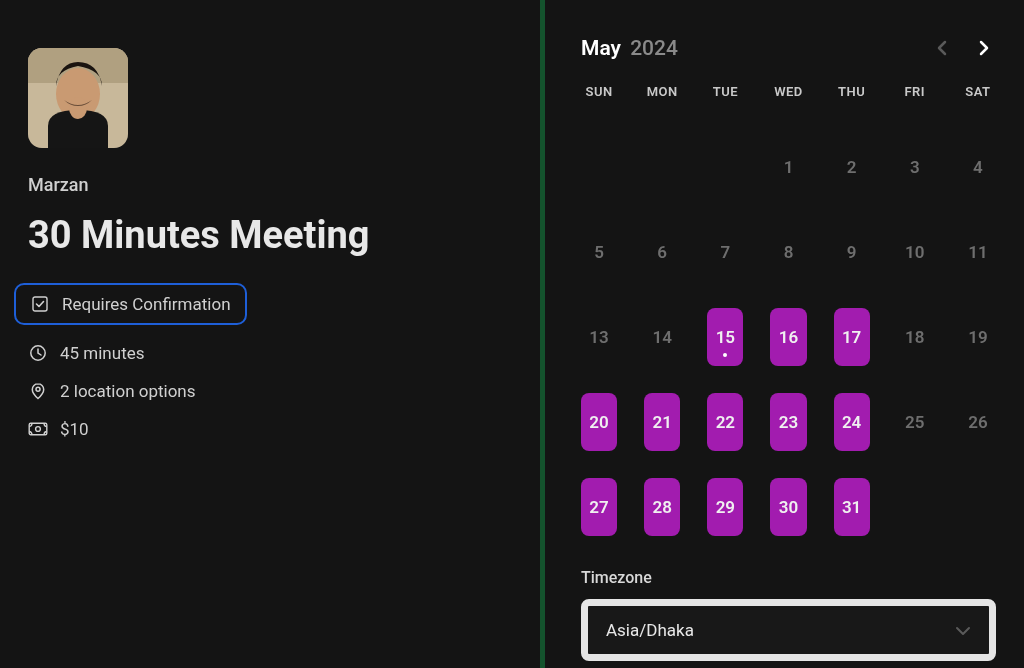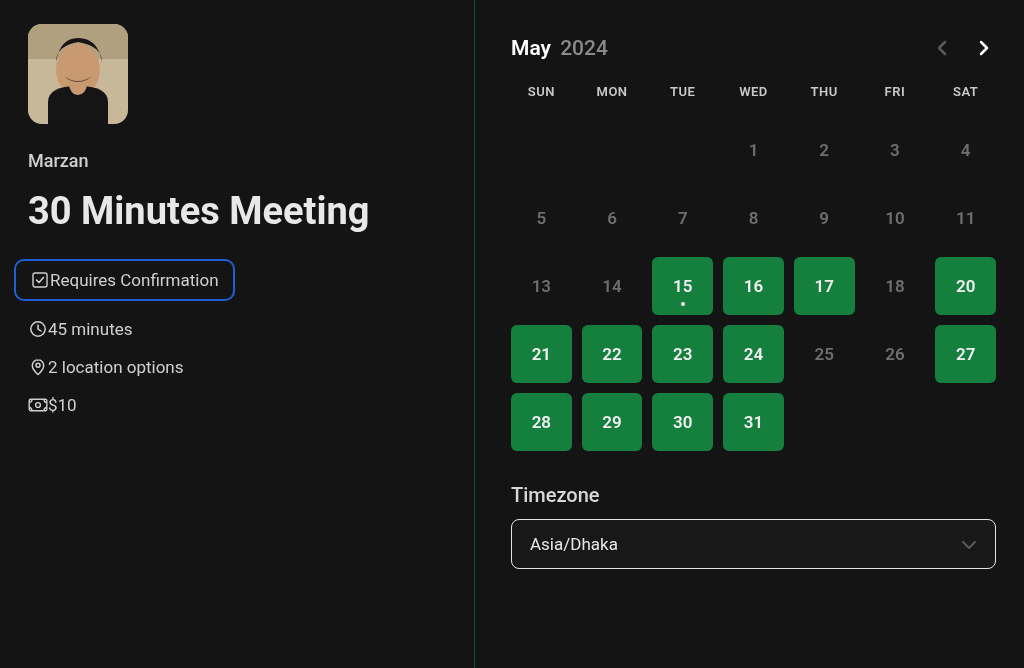--- a/index.html
+++ b/index.html
@@ -6,23 +6,23 @@
   body {
     background: #141414;
     color: #e5e5e5;
     font-family: -apple-system, BlinkMacSystemFont, "Segoe UI", Roboto, Helvetica, Arial, sans-serif;
     width: 1024px;
     height: 668px;
     overflow: hidden;
     display: flex;
   }
   .left-panel {
-    width: 475px;
-    padding: 24px 28px;
-    border-right: 1px solid #14532d;
+    width: 545px;
+    padding: 48px 28px;
+    border-right: 5px solid #14532d;
   }
   .right-panel {
     flex: 1;
     padding: 36px 28px 20px 36px;
   }
   .avatar {
     width: 100px;
     height: 100px;
     border-radius: 14px;
     overflow: hidden;
@@ -38,20 +38,21 @@
   }
   .meeting-title {
     font-size: 38px;
     font-weight: 700;
     color: #e8e8e8;
     margin-bottom: 26px;
   }
   .info-row {
     display: flex;
     align-items: center;
+    gap: 12px;
     font-size: 17px;
     color: #d0d0d0;
     margin-bottom: 18px;
   }
   .info-row .icon-slot {
     width: 20px;
     height: 20px;
     display: flex;
     align-items: center;
     justify-content: center;
@@ -81,21 +82,21 @@
   .cal-nav { margin-left: auto; display: flex; gap: 18px; align-items: center; }
   .cal-nav .chev {
     width: 24px; height: 24px;
     display: flex; align-items: center; justify-content: center;
     cursor: pointer;
   }
   
   .cal-grid {
     display: grid;
     grid-template-columns: repeat(7, 1fr);
-    gap: 10px;
+    gap: 27px;
   }
   .dow {
     text-align: center;
     font-size: 13px;
     font-weight: 600;
     color: #c9c9c9;
     letter-spacing: 0.5px;
     padding-bottom: 12px;
   }
   .day {
@@ -104,44 +105,43 @@
     display: flex;
     flex-direction: column;
     align-items: center;
     justify-content: center;
     font-size: 17px;
     font-weight: 600;
     color: #6e6e6e;
     position: relative;
   }
   .day.avail {
-    background: #15803d;
+    background: #a21caf;
     color: #f0f0f0;
     cursor: pointer;
-    border-radius: 6px;
   }
   .day.today::after {
     content: "";
     width: 4px; height: 4px;
     background: #fff;
     border-radius: 50%;
     position: absolute;
     bottom: 9px;
   }
   .day.empty { visibility: hidden; }
   
   .tz-label {
     margin-top: 32px;
-    font-size: 20px;
+    font-size: 16px;
     color: #d8d8d8;
     margin-bottom: 12px;
     font-weight: 500;
   }
   .tz-select {
-    border: 1px solid #e5e5e5;
+    border: 7px solid #e5e5e5;
     border-radius: 8px;
     padding: 14px 18px;
     display: flex;
     align-items: center;
     justify-content: space-between;
     font-size: 17px;
     color: #e8e8e8;
     cursor: pointer;
     background: #181818;
   }
@@ -252,20 +252,21 @@
       <div class="day">8</div>
       <div class="day">9</div>
       <div class="day">10</div>
       <div class="day">11</div>
       <div class="day">13</div>
       <div class="day">14</div>
       <div class="day avail today">15</div>
       <div class="day avail">16</div>
       <div class="day avail">17</div>
       <div class="day">18</div>
+      <div class="day">19</div>
       <div class="day avail">20</div>
       <div class="day avail">21</div>
       <div class="day avail">22</div>
       <div class="day avail">23</div>
       <div class="day avail">24</div>
       <div class="day">25</div>
       <div class="day">26</div>
       <div class="day avail">27</div>
       <div class="day avail">28</div>
       <div class="day avail">29</div>

